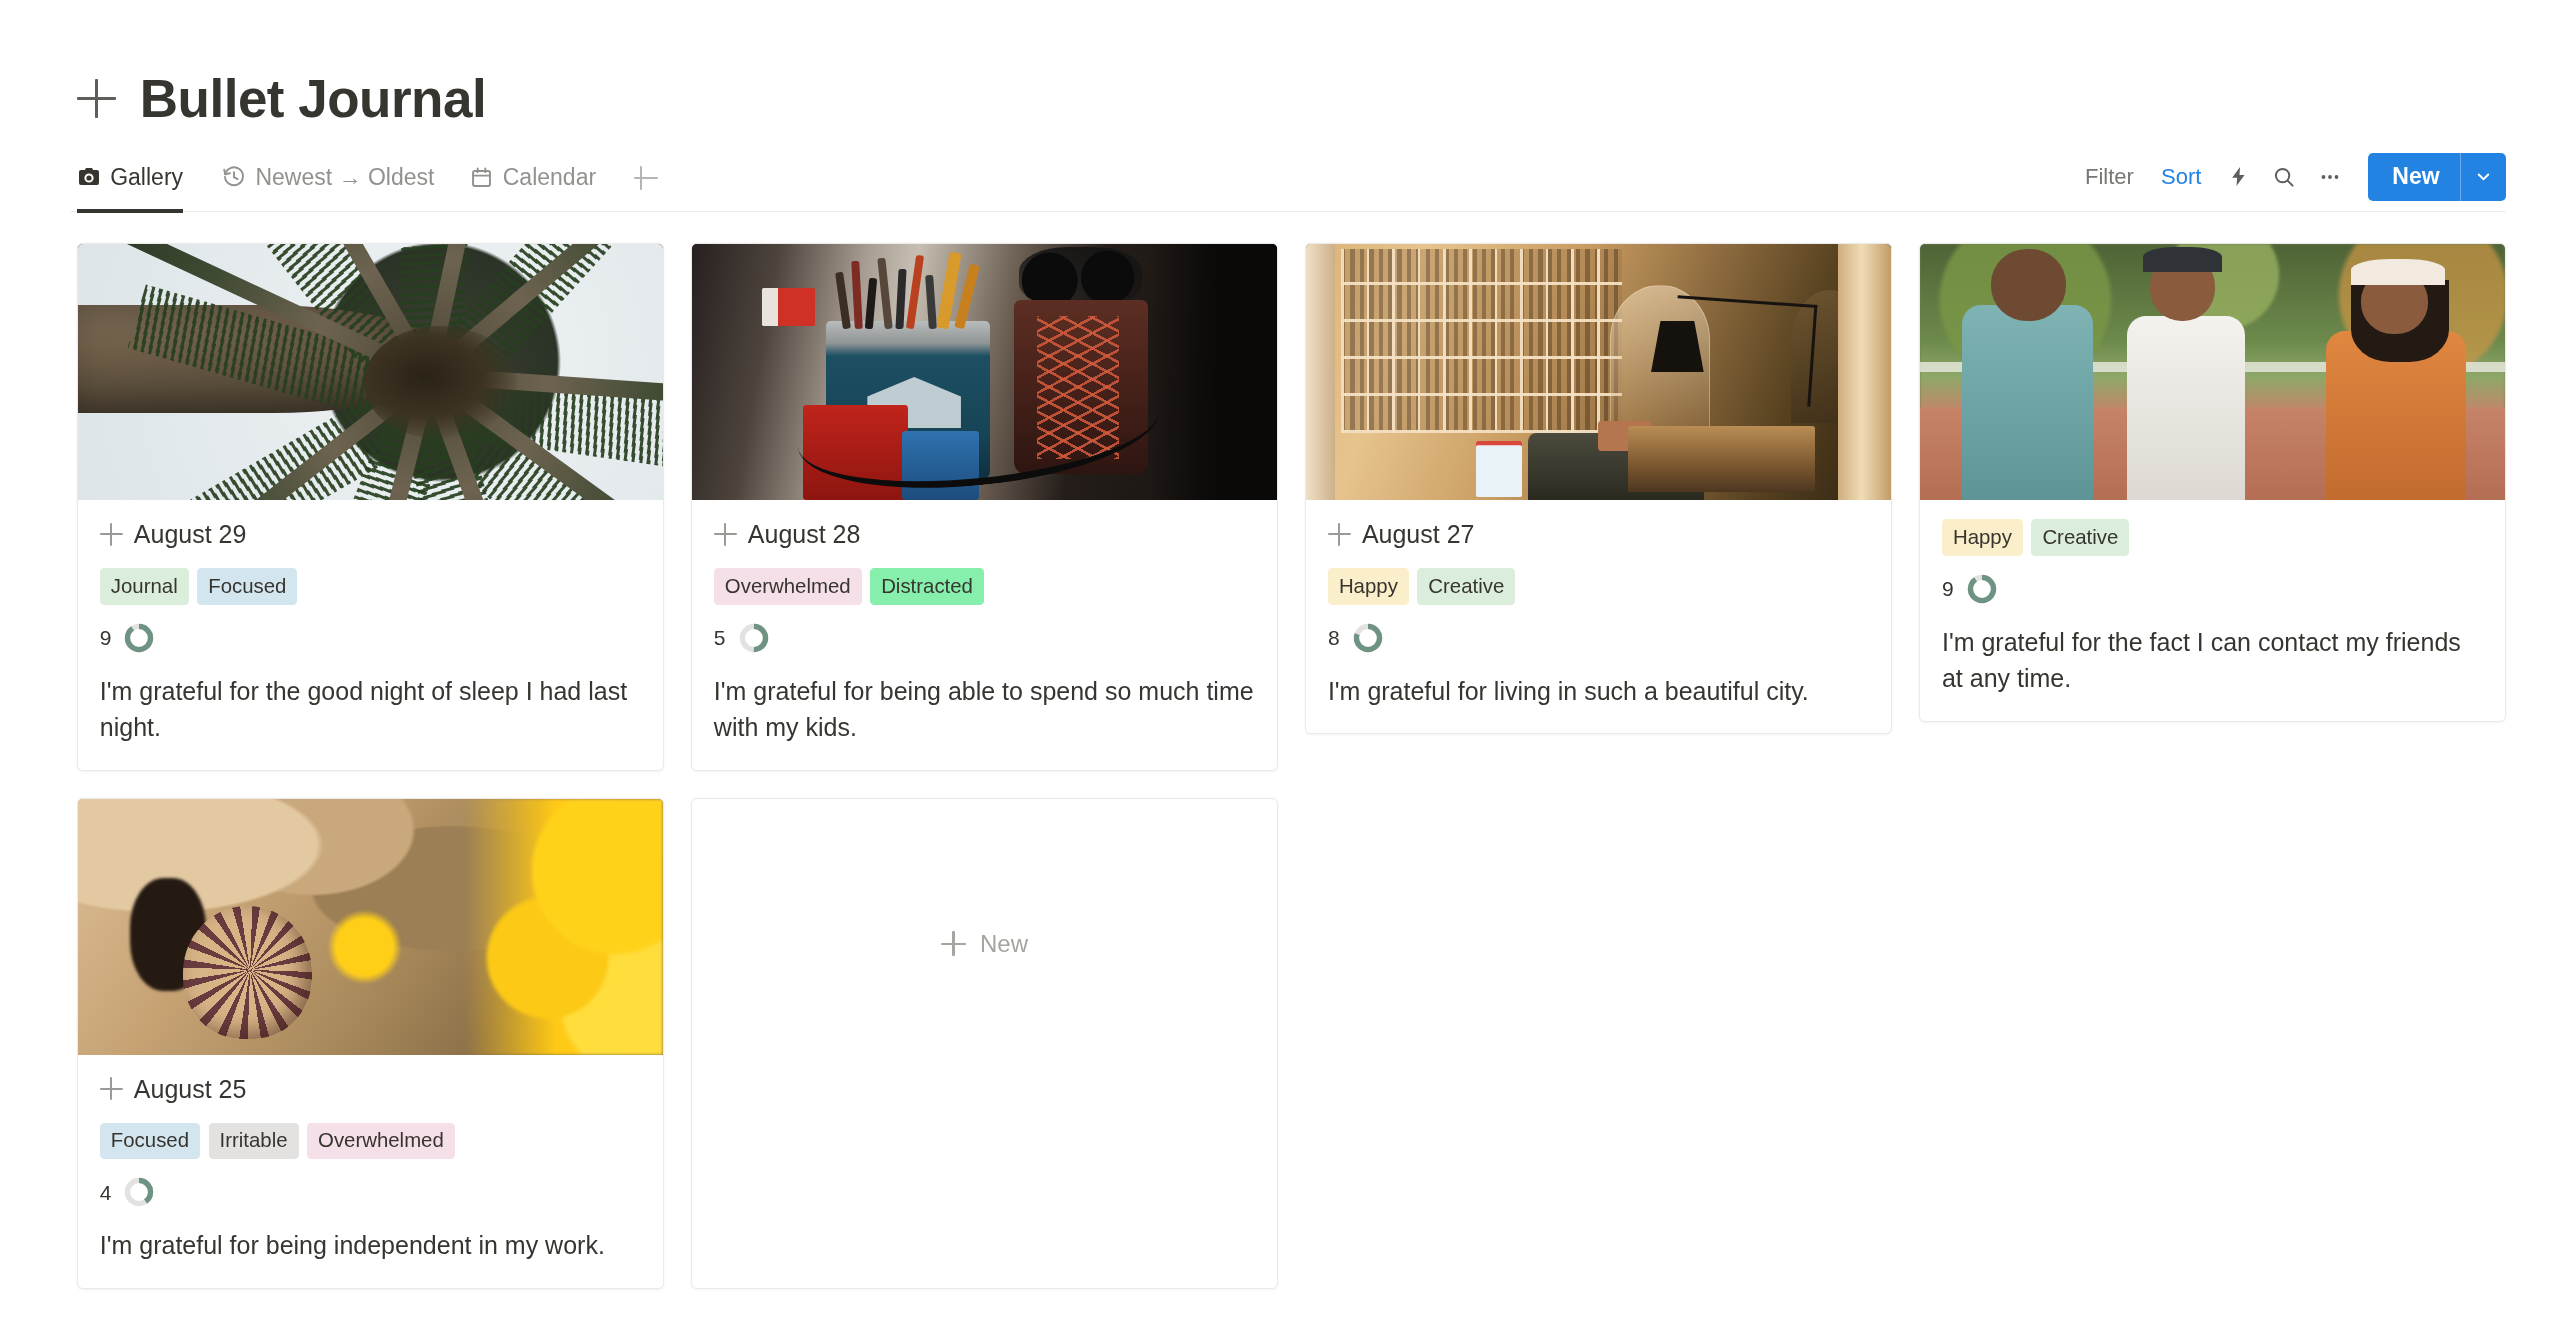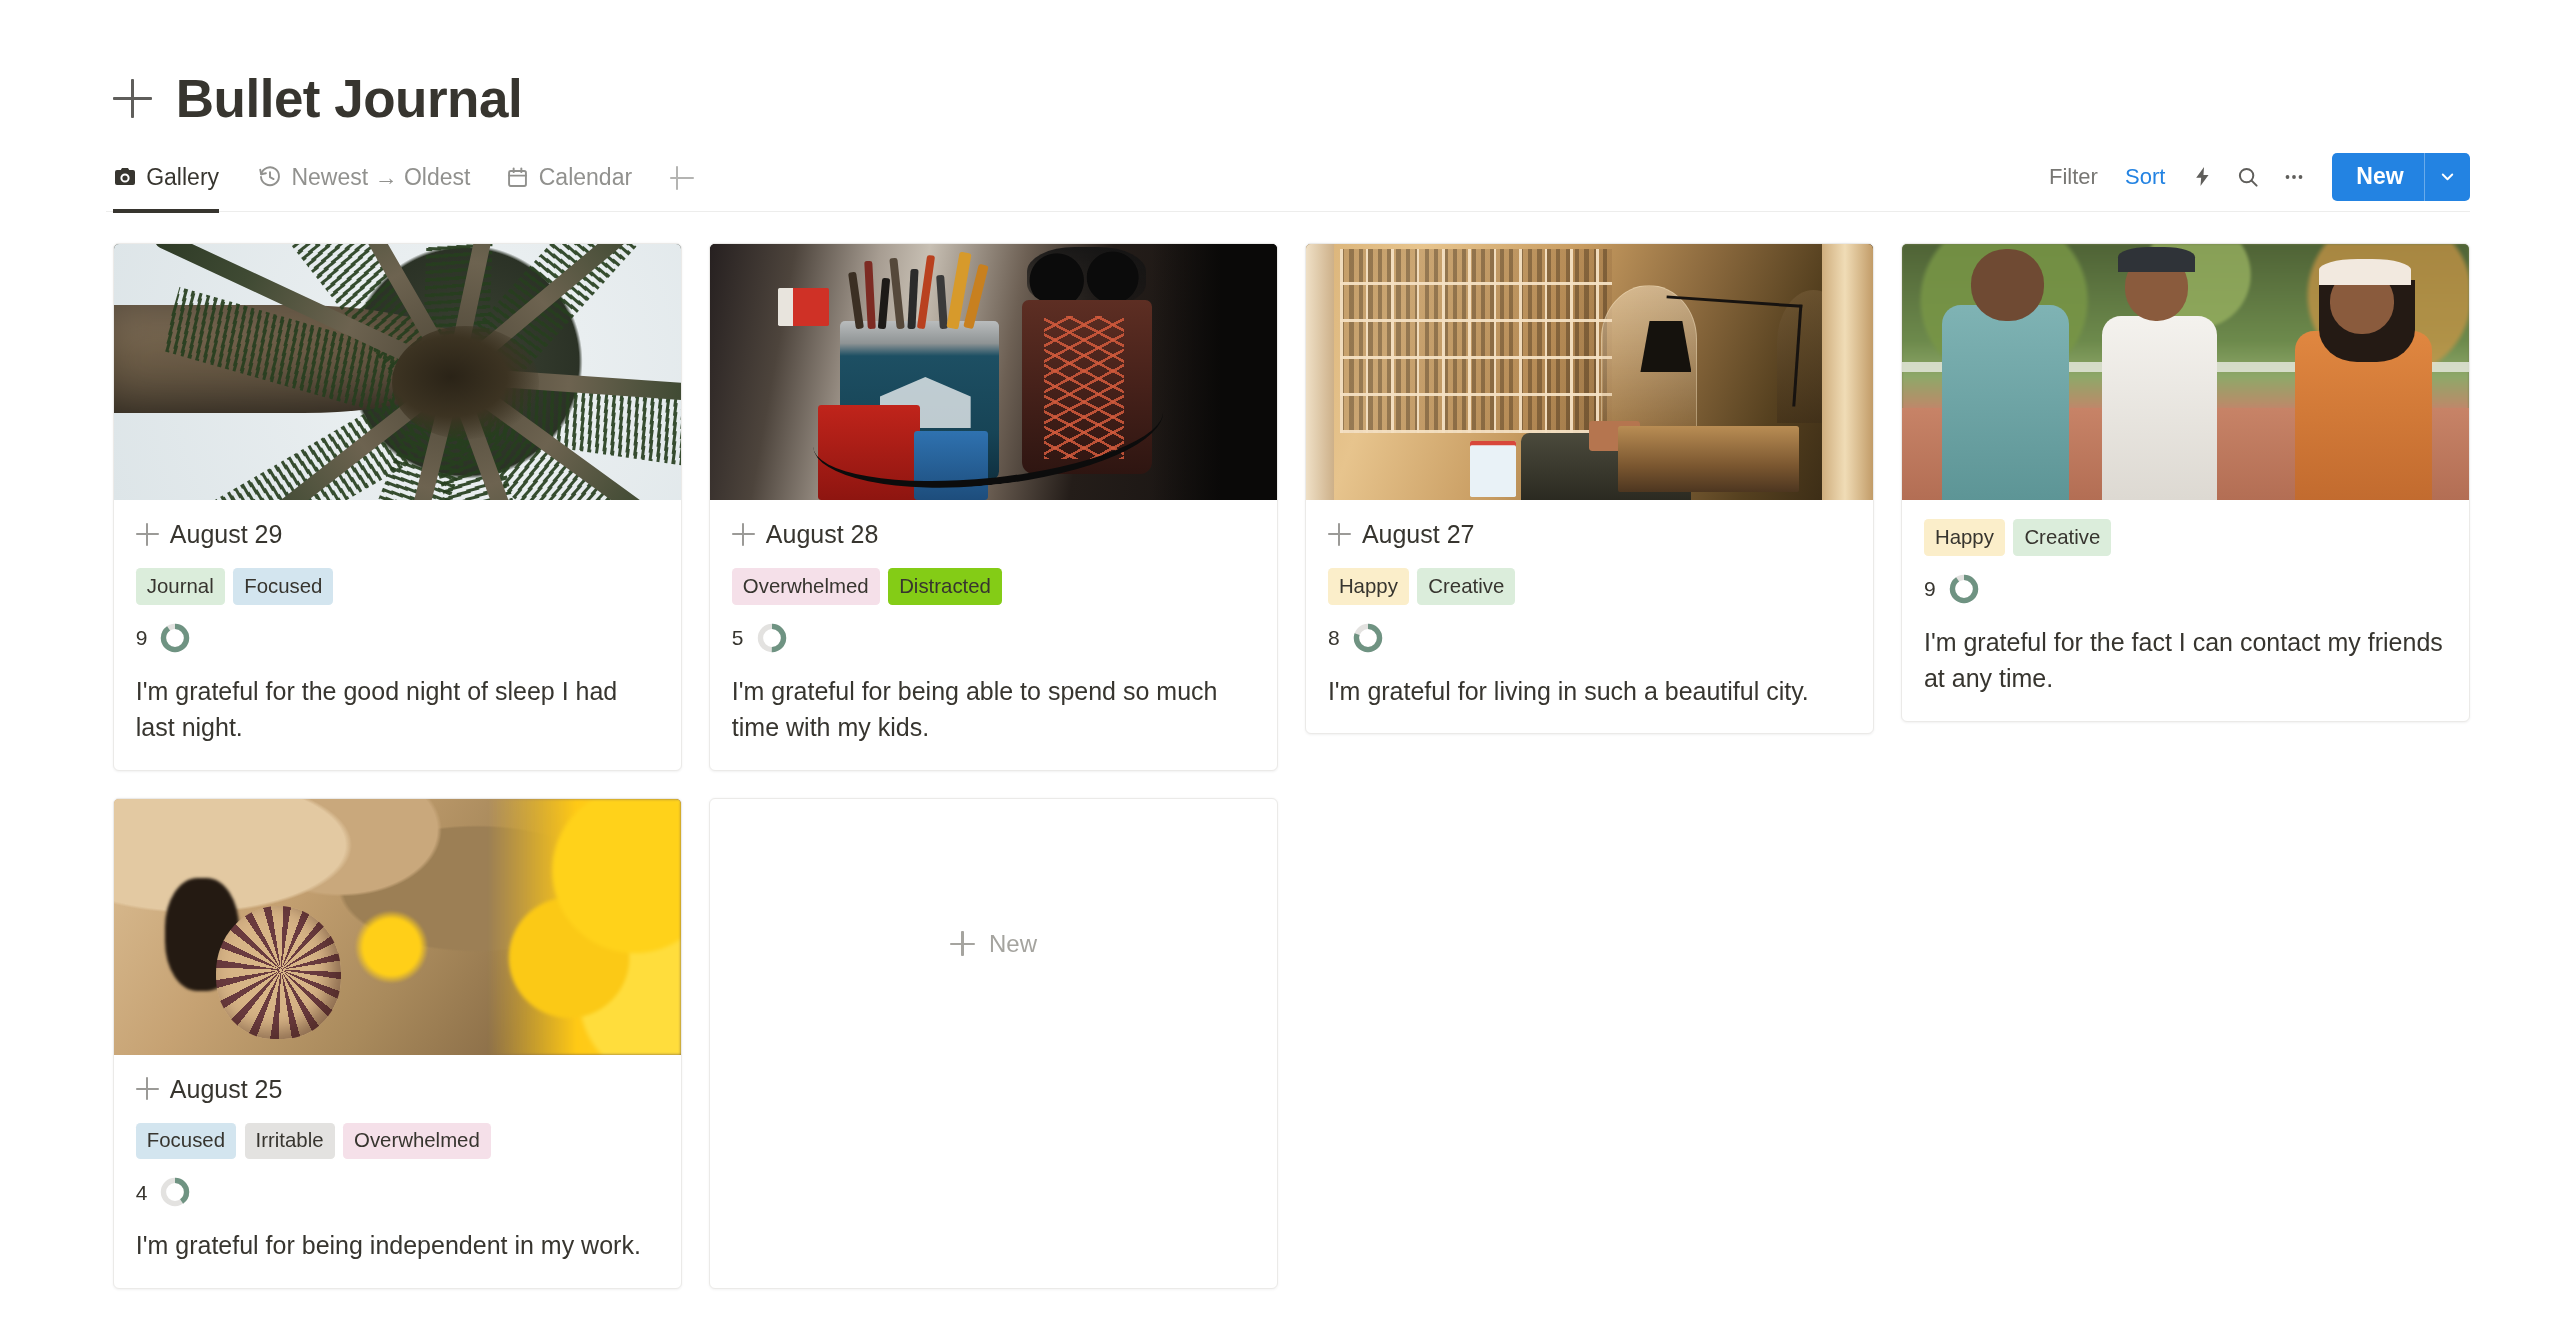--- a/index.html
+++ b/index.html
@@ -11,21 +11,21 @@
     font-family: "Liberation Sans", sans-serif;
     -webkit-font-smoothing: antialiased;
     overflow: hidden;
   }
 
   .page {
     position: relative;
     width: 2576px;
     height: 1343px;
     background: #ffffff;
-    padding: 0 106px;
+    padding: 0 70px;
   }
 
   
   .page-header {
     display: flex;
     align-items: center;
     gap: 24px;
     padding-top: 72px;
     padding-left: 6.8px;
   }
@@ -634,21 +634,21 @@
         <div class="cable"></div>
         <div class="dark"></div>
       </div>
       <div class="card-body">
         <div class="card-title-row">
           <span class="card-plus"></span>
           <span class="card-title">August 28</span>
         </div>
         <div class="tag-row">
           <span class="tag" style="background:#f5e0e9">Overwhelmed</span>
-          <span class="tag" style="background:#84cc16">Distracted</span>
+          <span class="tag" style="background:#86efac">Distracted</span>
         </div>
         <div class="rating-row">
           <span class="rating-num">5</span>
           <svg class="ring" viewBox="0 0 36 36">
             <circle cx="18" cy="18" r="13" fill="none" stroke="#e3e2e0" stroke-width="6"></circle>
             <circle cx="18" cy="18" r="13" fill="none" stroke="#6f9382" stroke-width="6" stroke-dasharray="40.8 81.7" stroke-linecap="butt" transform="rotate(-90 18 18)"></circle>
           </svg>
         </div>
         <div class="card-note">I'm grateful for being able to spend so much time with my kids.</div>
       </div>

